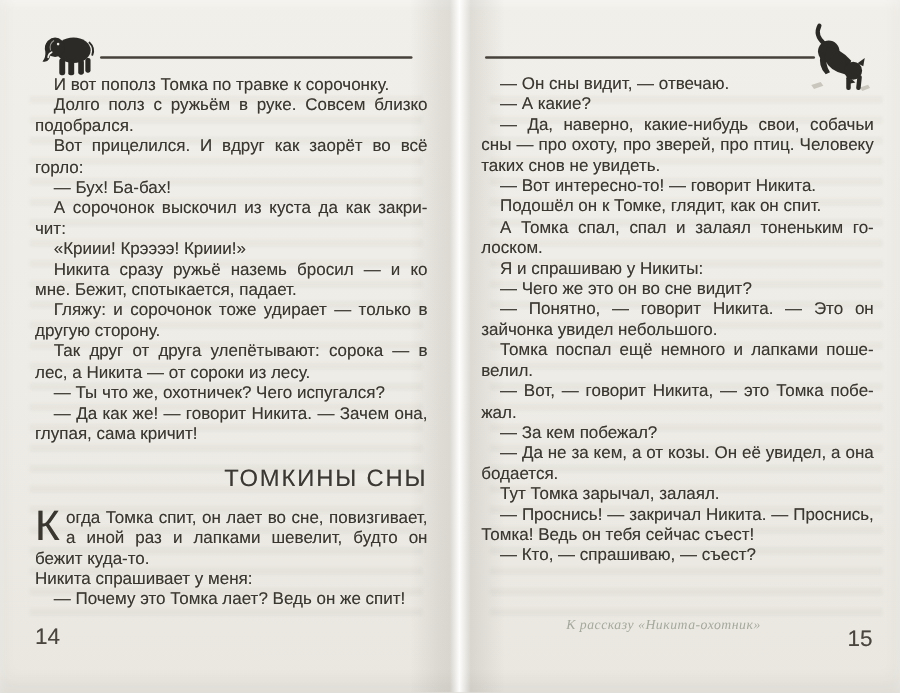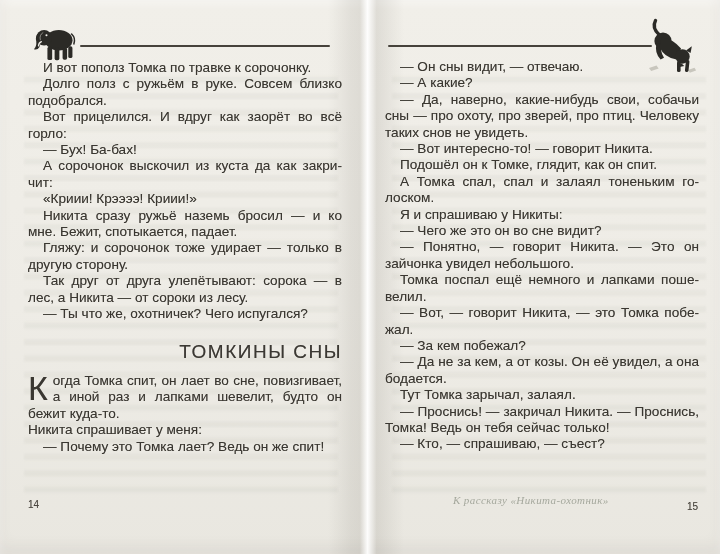--- a/index.html
+++ b/index.html
@@ -68,21 +68,21 @@
   }
   .dropcap-para{text-indent:0;}
   .dropcap{
     float:left;
     font-size:34px;line-height:29px;
     padding:1px 5px 0 0;
     color:#3a3731;
   }
 
   .pagenum{
-    position:absolute;font-size:10px;color:#4a463f;
+    position:absolute;font-size:18px;color:#4a463f;
     text-shadow:0 0 0.5px rgba(58,55,49,0.4);
   }
   .pagenum-left{left:28px;top:499px;}
   .pagenum-right{right:22px;top:501px;}
 
   .ghost-caption{
     position:absolute;left:85px;top:494px;width:215px;
     font-family:"Liberation Serif", serif;
     font-style:italic;font-size:11px;letter-spacing:0.4px;
     color:rgba(108,114,100,0.55);
@@ -124,20 +124,21 @@
         <p class="para indent">И вот пополз Томка по травке к сорочонку.</p>
           <p class="para indent">Долго полз с ружьём в руке. Совсем близко подобрался.</p>
           <p class="para indent">Вот прицелился. И вдруг как заорёт во всё горло:</p>
           <p class="para indent">— Бух! Ба-бах!</p>
           <p class="para indent">А сорочонок выскочил из куста да как закри­чит:</p>
           <p class="para indent">«Криии! Крээээ! Криии!»</p>
           <p class="para indent">Никита сразу ружьё наземь бросил — и ко мне. Бежит, спотыкается, падает.</p>
           <p class="para indent">Гляжу: и сорочонок тоже удирает — только в другую сторону.</p>
           <p class="para indent">Так друг от друга улепётывают: сорока — в лес, а Никита — от сороки из лесу.</p>
           <p class="para indent">— Ты что же, охотничек? Чего испугался?</p>
+          <p class="para indent">— Да как же! — говорит Никита. — Зачем она, глупая, сама кричит!</p>
       </div>
 
       <h1 class="heading">ТОМКИНЫ СНЫ</h1>
 
       <p class="para dropcap-para"><span class="dropcap">К</span><span>огда Томка спит, он лает во сне, повизгива­ет, а иной раз и лапками шевелит, будто он бежит куда-то.</span></p>
 
       <div>
         <p class="para flush">Никита спрашивает у меня:</p>
           <p class="para indent">— Почему это Томка лает? Ведь он же спит!</p>
       </div>
@@ -180,21 +181,21 @@
           <p class="para indent">Подошёл он к Томке, глядит, как он спит.</p>
           <p class="para indent">А Томка спал, спал и залаял тоненьким го­лоском.</p>
           <p class="para indent">Я и спрашиваю у Никиты:</p>
           <p class="para indent">— Чего же это он во сне видит?</p>
           <p class="para indent">— Понятно, — говорит Никита. — Это он зайчонка увидел небольшого.</p>
           <p class="para indent">Томка поспал ещё немного и лапками поше­велил.</p>
           <p class="para indent">— Вот, — говорит Никита, — это Томка побе­жал.</p>
           <p class="para indent">— За кем побежал?</p>
           <p class="para indent">— Да не за кем, а от козы. Он её увидел, а она бодается.</p>
           <p class="para indent">Тут Томка зарычал, залаял.</p>
-          <p class="para indent">— Проснись! — закричал Никита. — Про­снись, Томка! Ведь он тебя сейчас только!</p>
+          <p class="para indent">— Проснись! — закричал Никита. — Про­снись, Томка! Ведь он тебя сейчас съест!</p>
           <p class="para indent">— Кто, — спрашиваю, — съест?</p>
       </div>
     </div>
 
     <div class="ghost-caption">К рассказу «Никита-охотник»</div>
     <div class="pagenum pagenum-right">15</div>
   </section>
 </div>
 
 </body></html>

